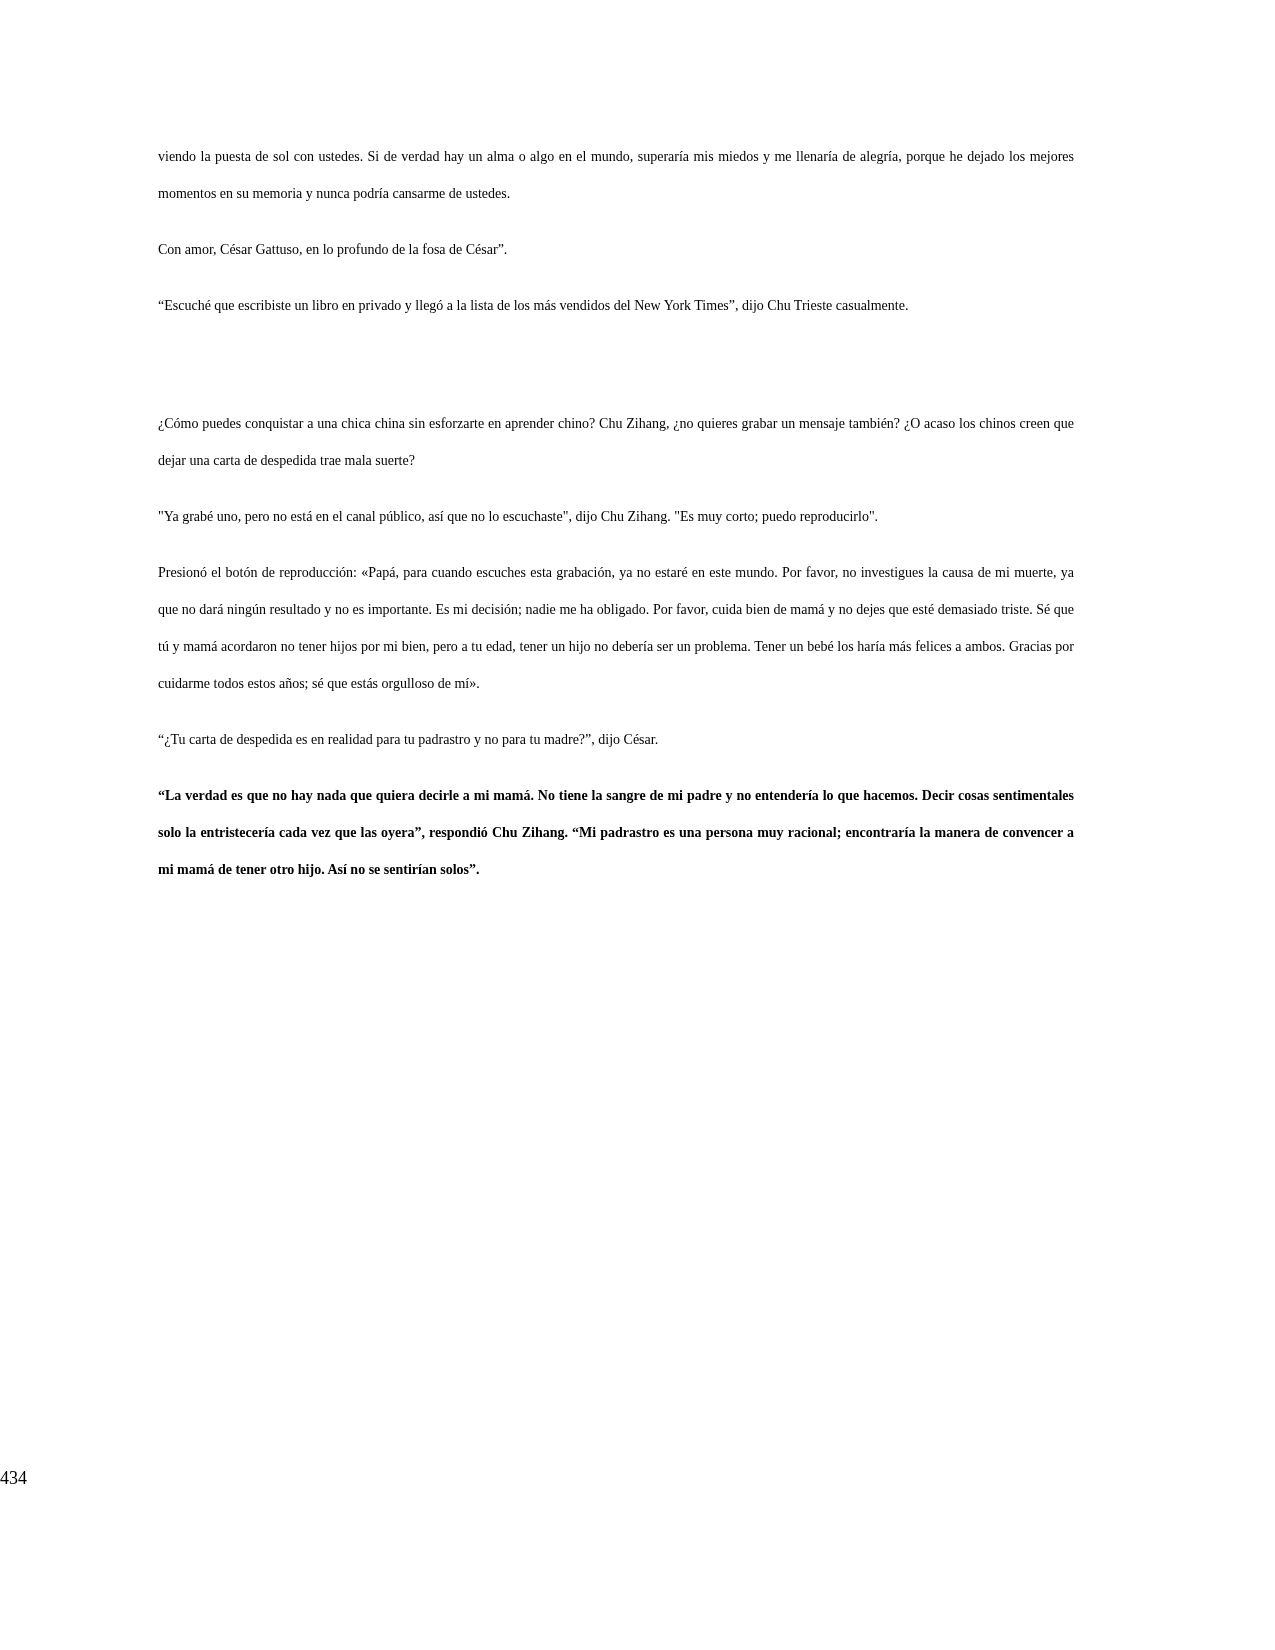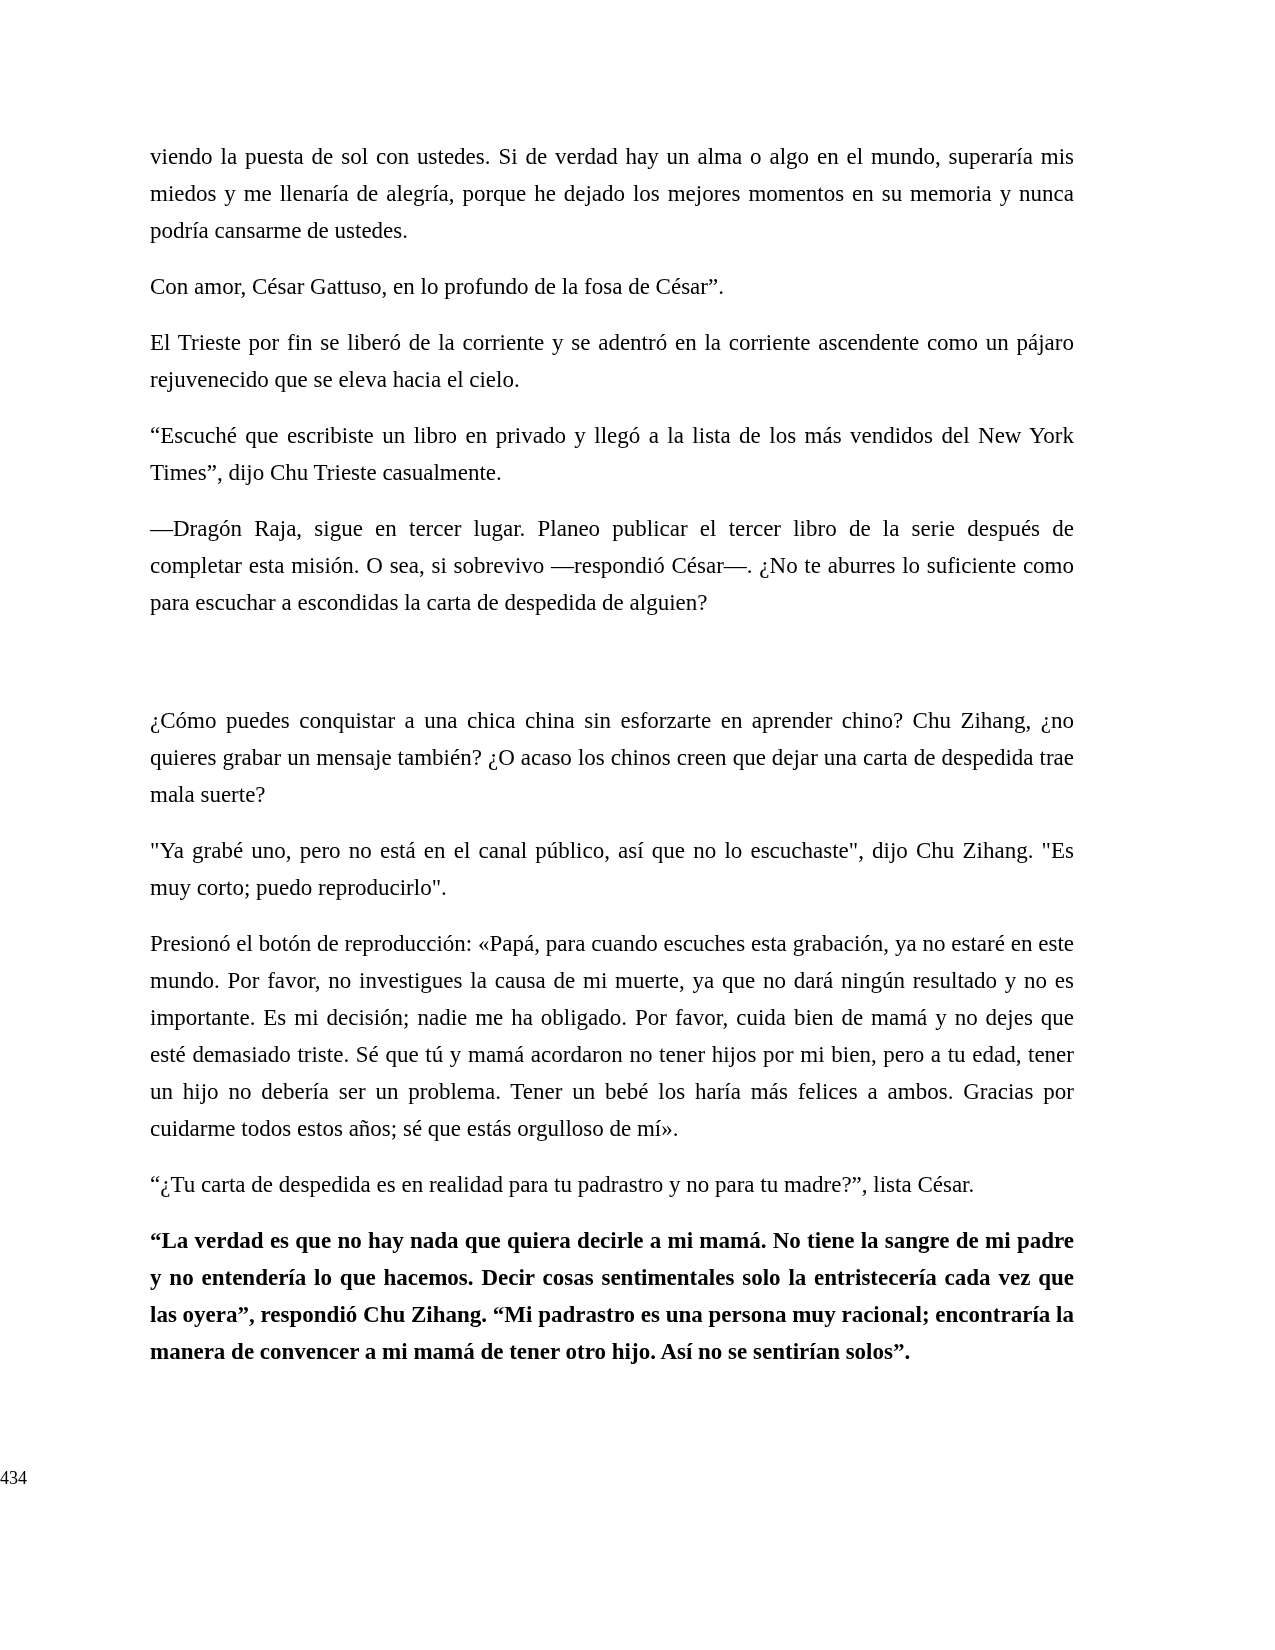--- a/index.html
+++ b/index.html
@@ -17,25 +17,25 @@
     font-family: "Liberation Serif", "DejaVu Serif", serif;
     color: #000000;
   }
   .content {
     position: absolute;
     left: 142px;
     top: 138px;
     width: 932px;
   }
   .para {
-    font-size: 23px;
+    font-size: 14px;
     line-height: 37px;
     text-align: justify;
     text-justify: inter-word;
-    margin: 0 0 19px 8px;
+    margin: 0 0 19px 16px;
     hyphens: none;
   }
   .para:last-child {
     margin-bottom: 0;
     font-weight: bold;
   }
   .gap {
     height: 62px;
   }
   .folio {
@@ -48,24 +48,22 @@
     font-family: "Liberation Serif", "DejaVu Serif", serif;
   }
 </style>
 </head>
 <body>
 
 <div class="page">
   <div class="content">
     <p class="para">viendo la puesta de sol con ustedes. Si de verdad hay un alma o algo en el mundo, superaría mis miedos y me llenaría de alegría, porque he dejado los mejores momentos en su memoria y nunca podría cansarme de ustedes.</p>
     <p class="para">Con amor, César Gattuso, en lo profundo de la fosa de César”.</p>
-    <p class="para">El Trieste por fin se liberó de la corriente y se adentró en la corriente ascendente como un pájaro rejuvenecido que se eleva hacia el cielo.</p>
     <p class="para">“Escuché que escribiste un libro en privado y llegó a la lista de los más vendidos del New York Times”, dijo Chu Trieste casualmente.</p>
-    <p class="para">—Dragón Raja, sigue en tercer lugar. Planeo publicar el tercer libro de la serie después de completar esta misión. O sea, si sobrevivo —respondió César—. ¿No te aburres lo suficiente como para escuchar a escondidas la carta de despedida de alguien?</p>
     <div class="gap"></div>
     <p class="para">¿Cómo puedes conquistar a una chica china sin esforzarte en aprender chino? Chu Zihang, ¿no quieres grabar un mensaje también? ¿O acaso los chinos creen que dejar una carta de despedida trae mala suerte?</p>
     <p class="para">"Ya grabé uno, pero no está en el canal público, así que no lo escuchaste", dijo Chu Zihang. "Es muy corto; puedo reproducirlo".</p>
     <p class="para">Presionó el botón de reproducción: «Papá, para cuando escuches esta grabación, ya no estaré en este mundo. Por favor, no investigues la causa de mi muerte, ya que no dará ningún resultado y no es importante. Es mi decisión; nadie me ha obligado. Por favor, cuida bien de mamá y no dejes que esté demasiado triste. Sé que tú y mamá acordaron no tener hijos por mi bien, pero a tu edad, tener un hijo no debería ser un problema. Tener un bebé los haría más felices a ambos. Gracias por cuidarme todos estos años; sé que estás orgulloso de mí».</p>
-    <p class="para">“¿Tu carta de despedida es en realidad para tu padrastro y no para tu madre?”, lista César.</p>
+    <p class="para">“¿Tu carta de despedida es en realidad para tu padrastro y no para tu madre?”, dijo César.</p>
     <p class="para">“La verdad es que no hay nada que quiera decirle a mi mamá. No tiene la sangre de mi padre y no entendería lo que hacemos. Decir cosas sentimentales solo la entristecería cada vez que las oyera”, respondió Chu Zihang. “Mi padrastro es una persona muy racional; encontraría la manera de convencer a mi mamá de tener otro hijo. Así no se sentirían solos”.</p>
   </div>
   <div class="folio">434</div>
 </div>
 
 </body></html>

